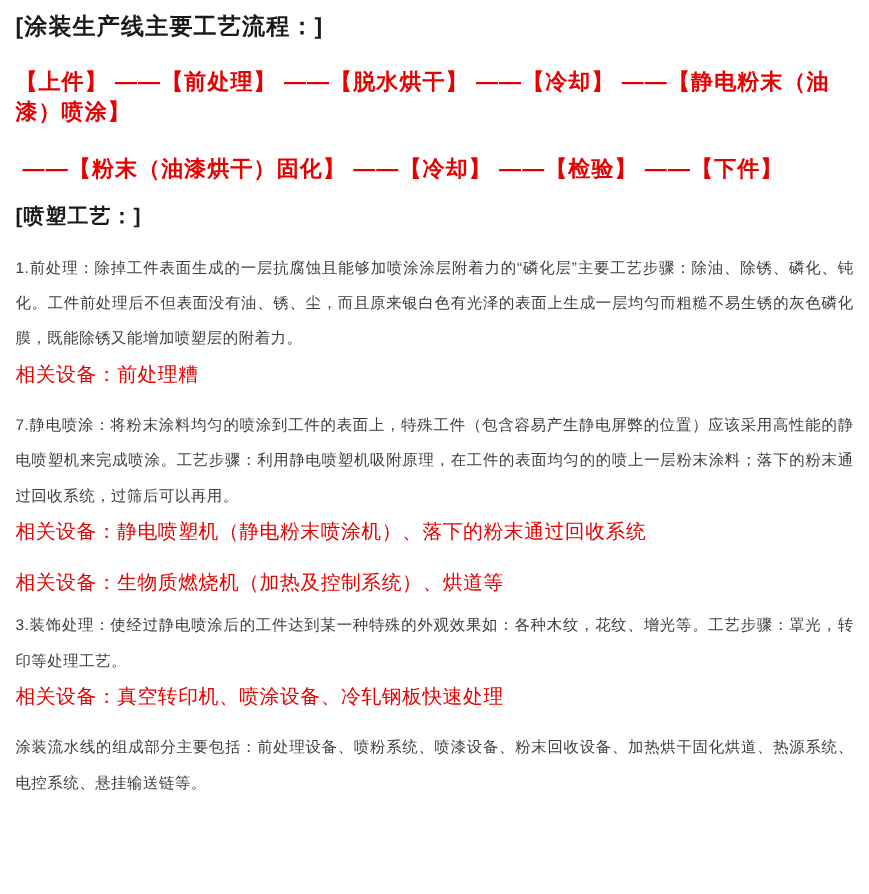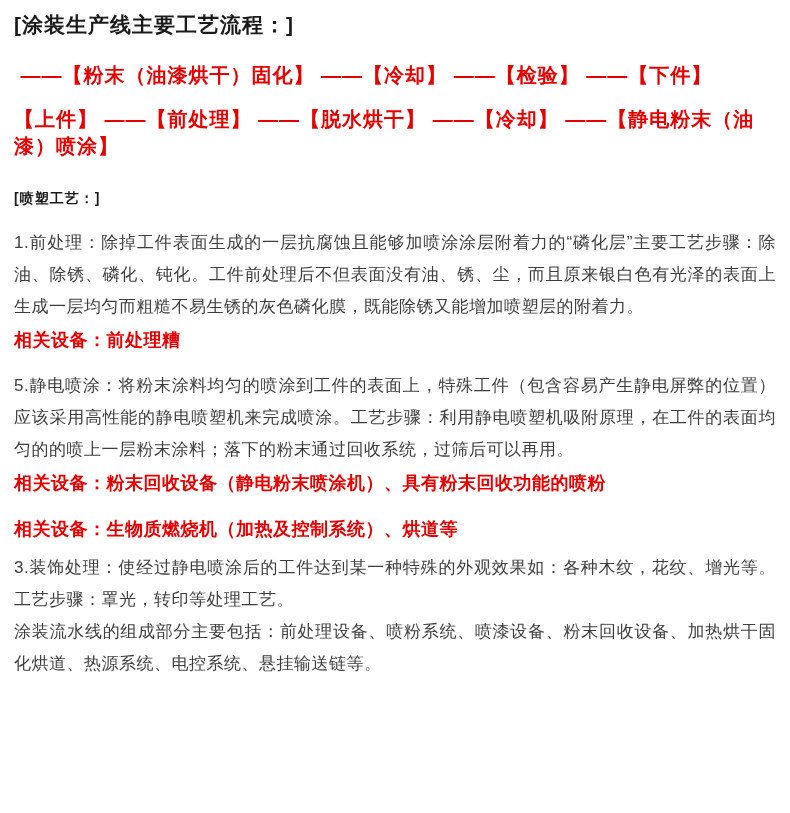--- a/index.html
+++ b/index.html
@@ -30,69 +30,70 @@
     color: #e60000;
     line-height: 27px;
     margin: 0 0 25px 0;
     letter-spacing: 1px;
     white-space: pre-wrap;
   }
   .flow-line.second {
     margin-bottom: 17px;
   }
   .sub-title {
-    font-size: 14px;
+    font-size: 19px;
     font-weight: bold;
     color: #1a1a1a;
     line-height: 26px;
     margin: 0 0 16px 0;
     letter-spacing: 1px;
   }
   .body-para {
-    font-size: 17px;
+    font-size: 14px;
     color: #3d3d3d;
     line-height: 32px;
     margin: 0;
     text-align: justify;
     letter-spacing: 0.5px;
   }
   .equip-line {
     font-size: 18px;
-    font-weight: bold;
+    font-weight: normal;
     color: #e60000;
     line-height: 32px;
     margin: 1px 0 7px 0;
     letter-spacing: 0.5px;
   }
   .equip-line.gap-after {
     margin-bottom: 14px;
   }
 </style>
 </head>
 <body>
 
 <div class="page">
 
   <h1 class="section-title">[涂装生产线主要工艺流程：]</h1>
 
+  <div class="flow-line">【上件】 ——【前处理】 ——【脱水烘干】 ——【冷却】 ——【静电粉末（油漆）喷涂】</div>
+
   <div class="flow-line second"> ——【粉末（油漆烘干）固化】 ——【冷却】 ——【检验】 ——【下件】</div>
-
-  <div class="flow-line">【上件】 ——【前处理】 ——【脱水烘干】 ——【冷却】 ——【静电粉末（油漆）喷涂】</div>
 
   <h2 class="sub-title">[喷塑工艺：]</h2>
 
   <p class="body-para">1.前处理：除掉工件表面生成的一层抗腐蚀且能够加喷涂涂层附着力的“磷化层”主要工艺步骤：除油、除锈、磷化、钝化。工件前处理后不但表面没有油、锈、尘，而且原来银白色有光泽的表面上生成一层均匀而粗糙不易生锈的灰色磷化膜，既能除锈又能增加喷塑层的附着力。</p>
 
   <div class="equip-line gap-after">相关设备：前处理糟</div>
 
-  <p class="body-para">5.静电喷涂：将粉末涂料均匀的喷涂到工件的表面上，特殊工件（包含容易产生静电屏弊的位置）应该采用高性能的静电喷塑机来完成喷涂。工艺步骤：利用静电喷塑机吸附原理，在工件的表面均匀的的喷上一层粉末涂料；落下的粉末通过回收系统，过筛后可以再用。</p>
+  <p class="body-para">7.静电喷涂：将粉末涂料均匀的喷涂到工件的表面上，特殊工件（包含容易产生静电屏弊的位置）应该采用高性能的静电喷塑机来完成喷涂。工艺步骤：利用静电喷塑机吸附原理，在工件的表面均匀的的喷上一层粉末涂料；落下的粉末通过回收系统，过筛后可以再用。</p>
 
-  <div class="equip-line gap-after">相关设备：粉末回收设备（静电粉末喷涂机）、具有粉末回收功能的喷粉</div>
+  <div class="equip-line gap-after">相关设备：静电喷塑机（静电粉末喷涂机）、落下的粉末通过回收系统</div>
 
 
   <div class="equip-line">相关设备：生物质燃烧机（加热及控制系统）、烘道等</div>
 
   <p class="body-para">3.装饰处理：使经过静电喷涂后的工件达到某一种特殊的外观效果如：各种木纹，花纹、增光等。工艺步骤：罩光，转印等处理工艺。</p>
 
+  <div class="equip-line gap-after">相关设备：真空转印机、喷涂设备、冷轧钢板快速处理</div>
 
   <p class="body-para">涂装流水线的组成部分主要包括：前处理设备、喷粉系统、喷漆设备、粉末回收设备、加热烘干固化烘道、热源系统、电控系统、悬挂输送链等。</p>
 
 </div>
 
 </body></html>

